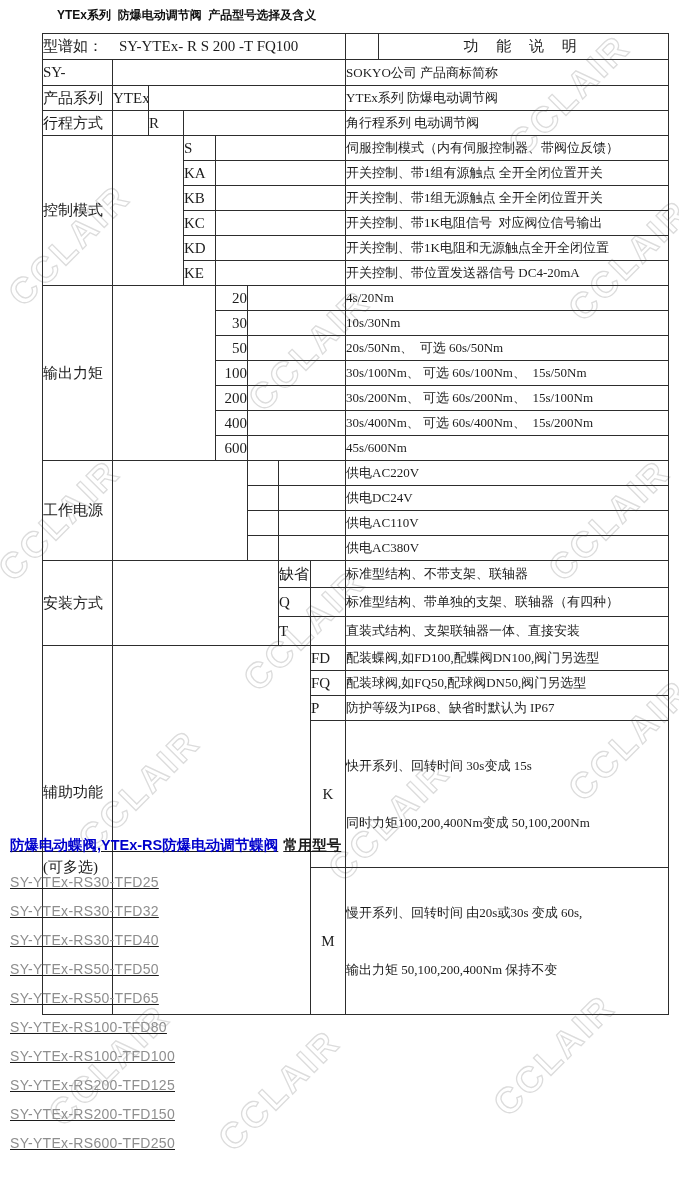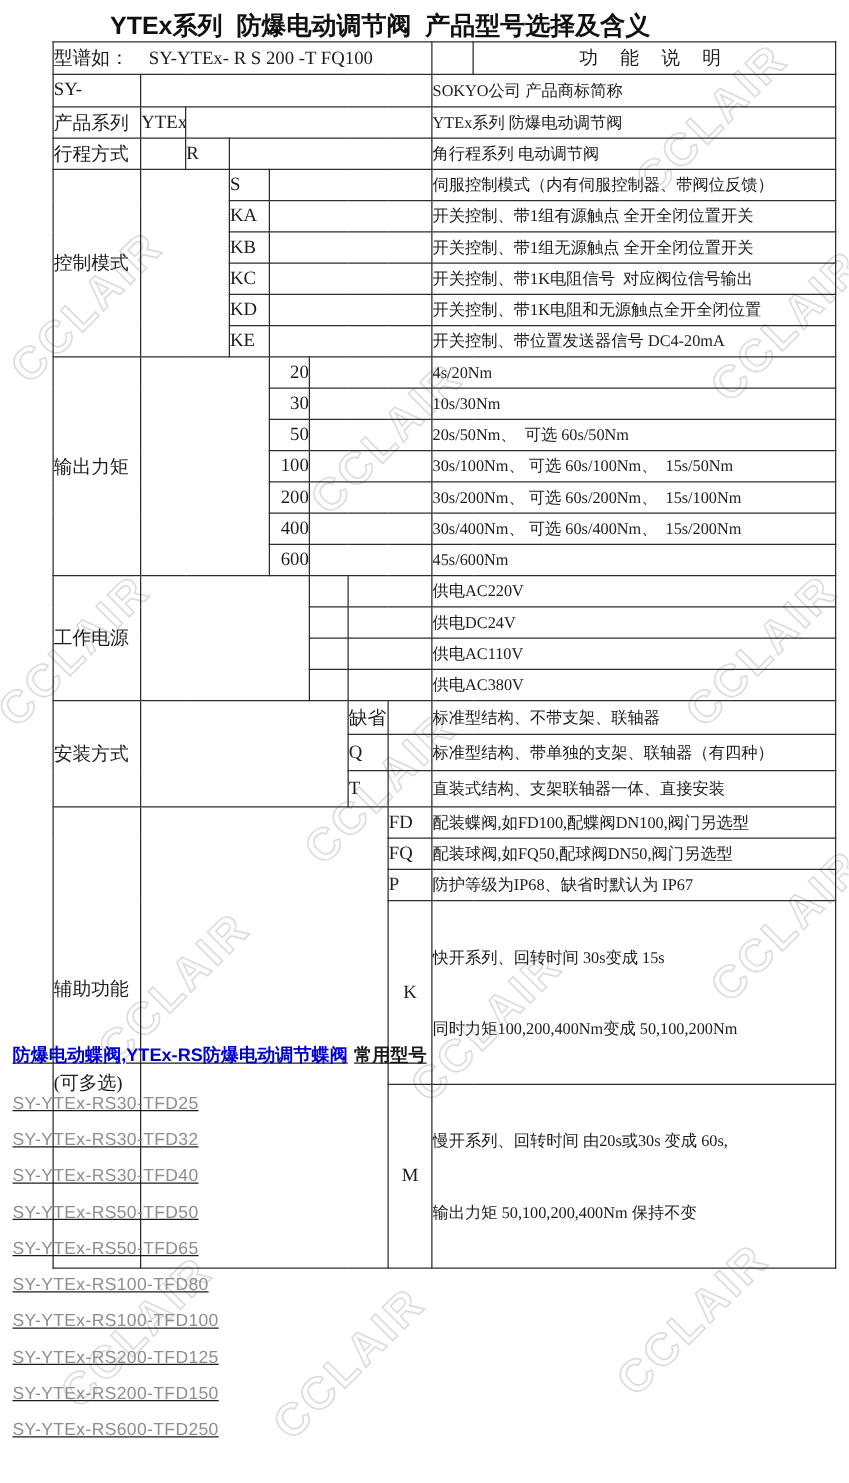--- a/index.html
+++ b/index.html
@@ -26,26 +26,25 @@
     transform-origin: left top;
     pointer-events: none;
     z-index: 0;
     white-space: nowrap;
   }
   .title {
     position: absolute;
     left: 57px;
     top: 7px;
     font-family: "Liberation Sans", "DejaVu Sans", sans-serif;
-    font-size: 20px;
+    font-size: 12px;
     font-weight: bold;
     color: #111;
     z-index: 2;
     white-space: pre;
-    margin-left: 31px;
   }
   table.spec {
     position: absolute;
     left: 42px;
     top: 33px;
     width: 626px;
     border-collapse: collapse;
     table-layout: fixed;
     font-family: "Liberation Serif", "DejaVu Serif", serif;
     font-size: 15px;

